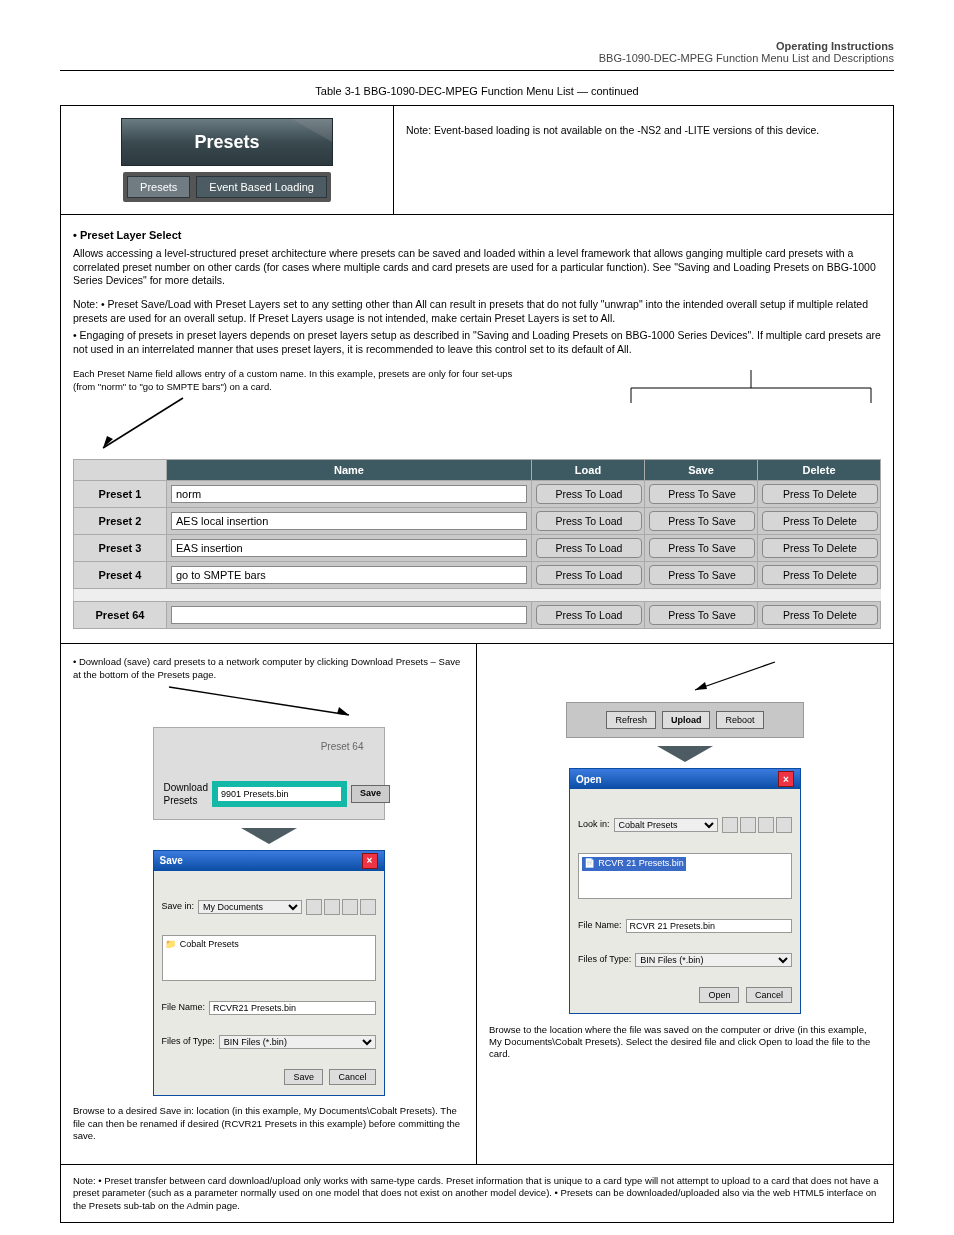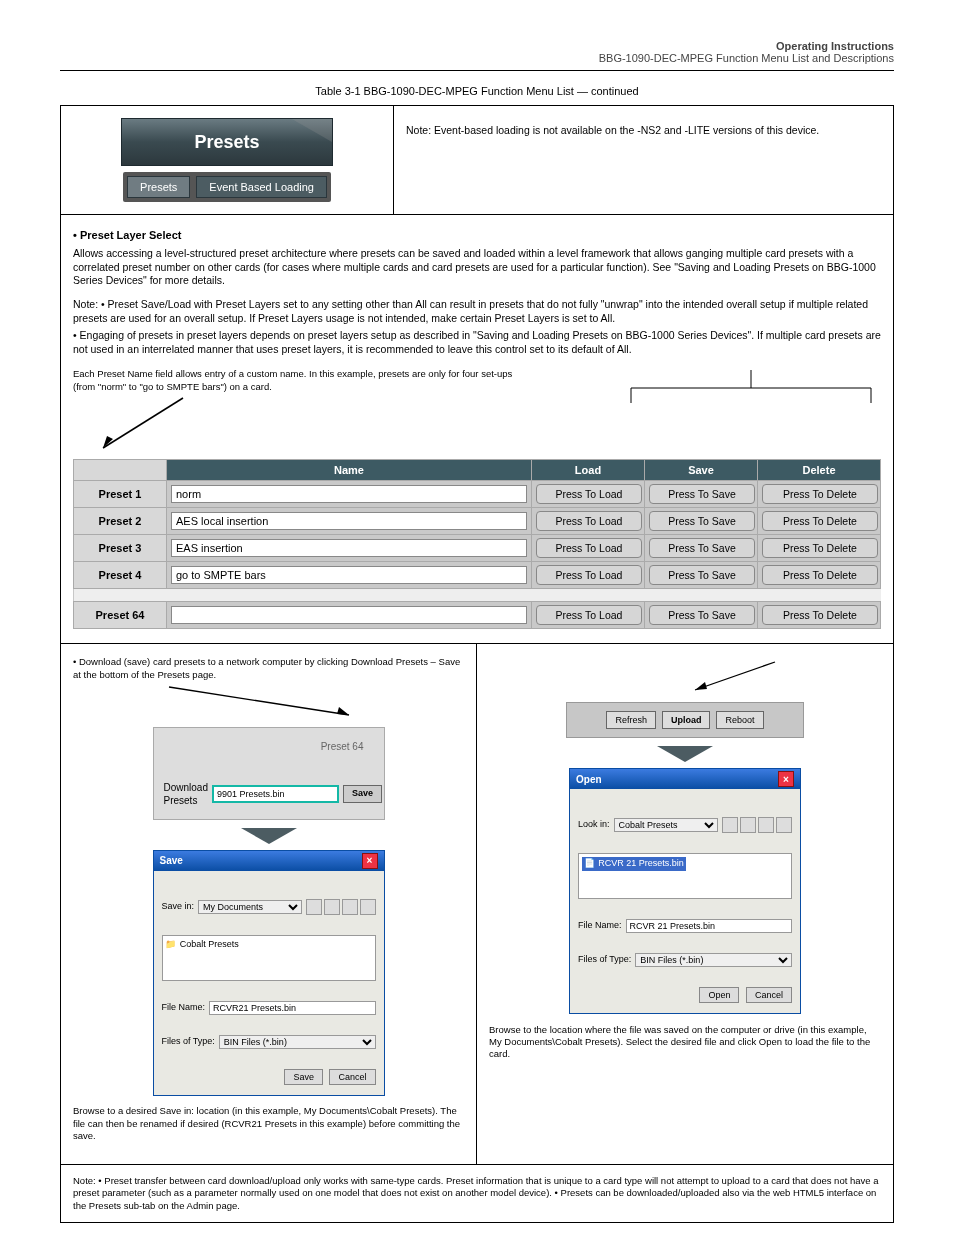--- a/index.html
+++ b/index.html
@@ -128,21 +128,21 @@
     width:50%;box-sizing:border-box;padding:12px;
     font-size:9.5px;line-height:1.3;
   }
   .col:first-child{border-right:1.2px solid #000;}
 
   .mini-panel {
     background:#ddd;border:1px solid #aaa;padding:12px 10px;
     width:210px;margin:8px auto;font-size:10px;
   }
   .mini-panel .rowf{display:flex;align-items:center;gap:4px;margin-top:28px;}
-  .mini-panel input{flex:1;border:2px solid #14b8a6;padding:2px 3px;font-size:9px;}
+  .mini-panel input{flex:1;border:6px solid #14b8a6;padding:2px 3px;font-size:9px;}
   .mini-panel .btn{padding:2px 8px;border:1px solid #666;background:#ccc;font-weight:bold;font-size:9px;}
   .mini-panel .lbl{color:#666;text-align:right;margin-right:10px;}
 
   .dlg {
     width:230px;margin:6px auto;border:1px solid #0a4da3;
   }
   .dlg .titlebar{
     background:linear-gradient(#3b7be0,#0a4da3);color:#fff;
     padding:2px 6px;font-size:10px;font-weight:bold;
     display:flex;justify-content:space-between;align-items:center;

